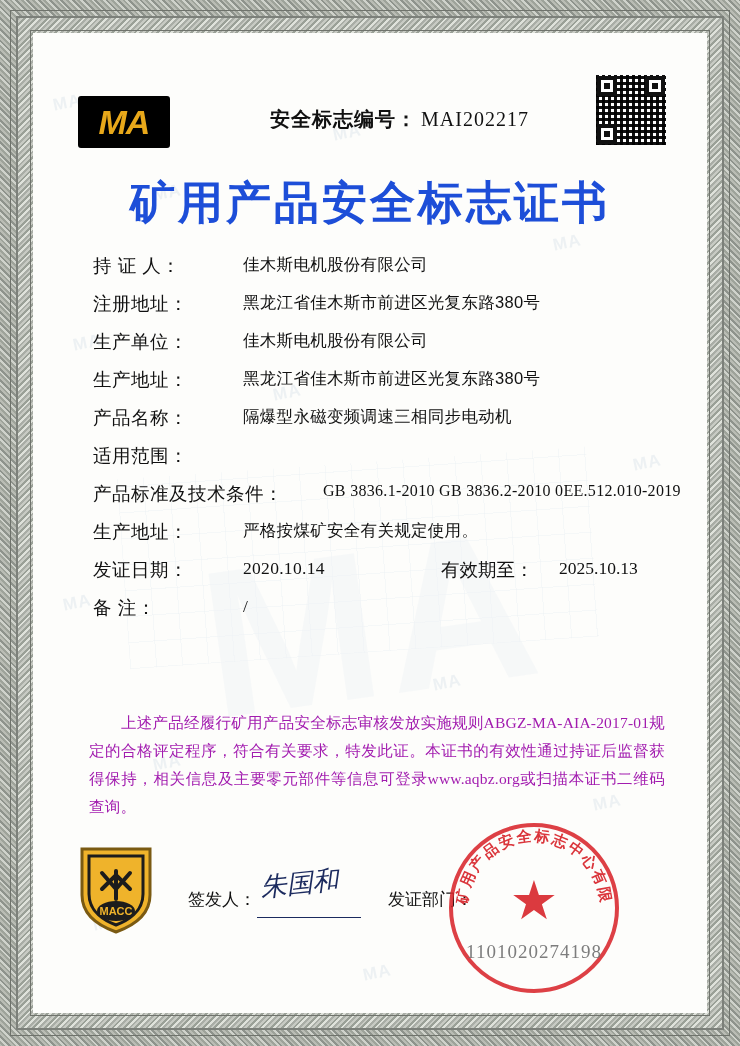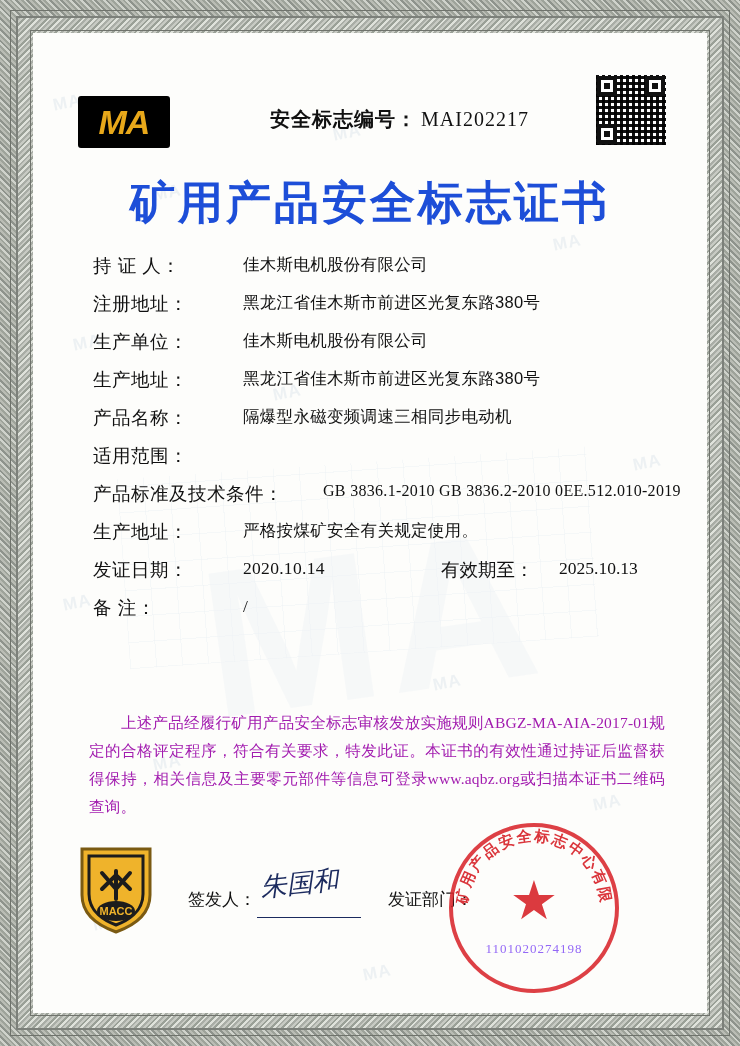--- a/index.html
+++ b/index.html
@@ -313,23 +313,23 @@
     color: #d8252b;
     font-size: 54px;
     line-height: 1;
     opacity: 0.9;
   }
   .seal .seal-code {
     position: absolute;
     left: 0; top: 118px;
     width: 170px;
     text-align: center;
-    color: #8b5cf6;
+    color: #737373;
     font-family: "Liberation Serif", serif;
-    font-size: 13px;
+    font-size: 19px;
     letter-spacing: 1px;
     opacity: 0.92;
   }
   .seal-arc {
     position: absolute;
     left: 0; top: 0;
     width: 170px; height: 170px;
   }
   .seal-arc text {
     fill: #d8252b;

